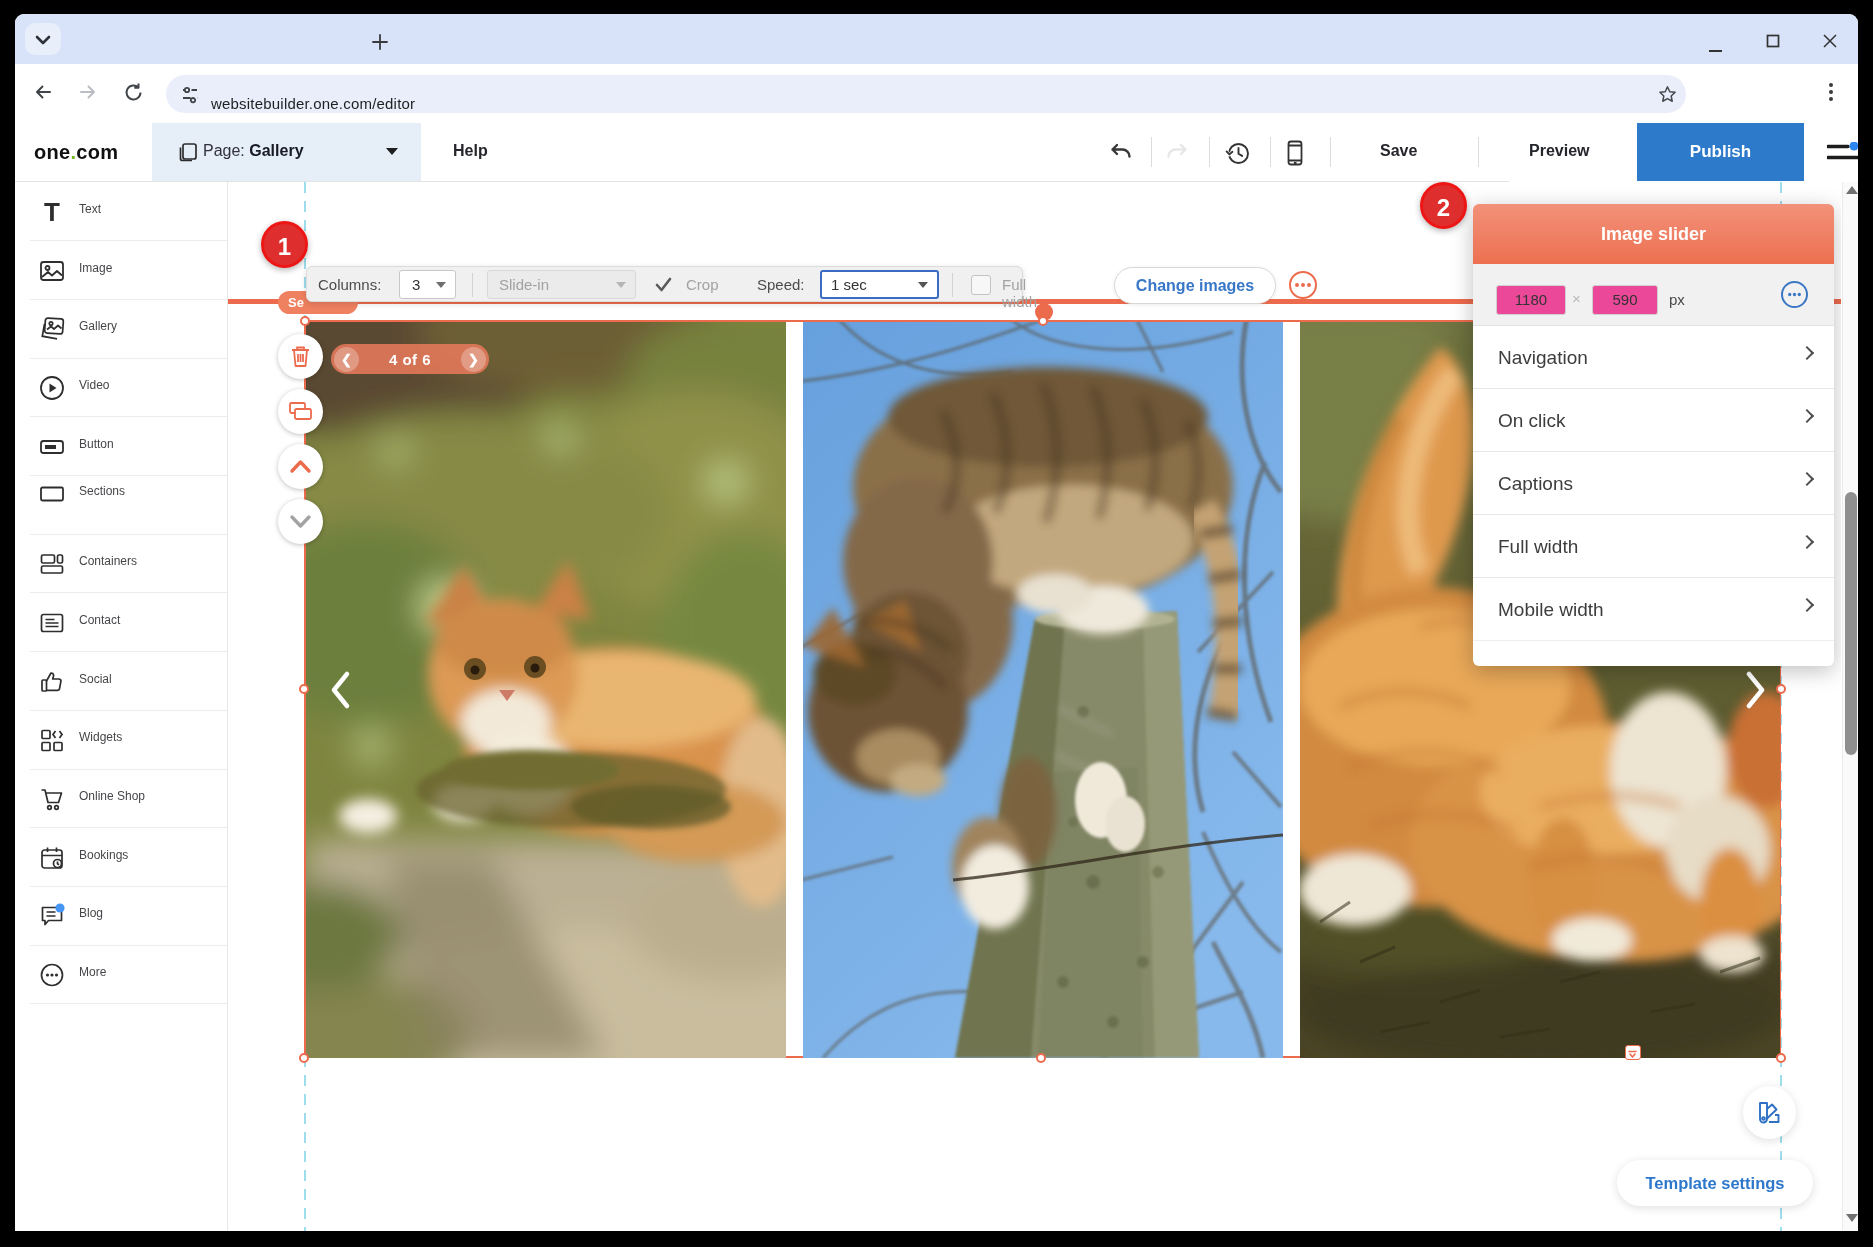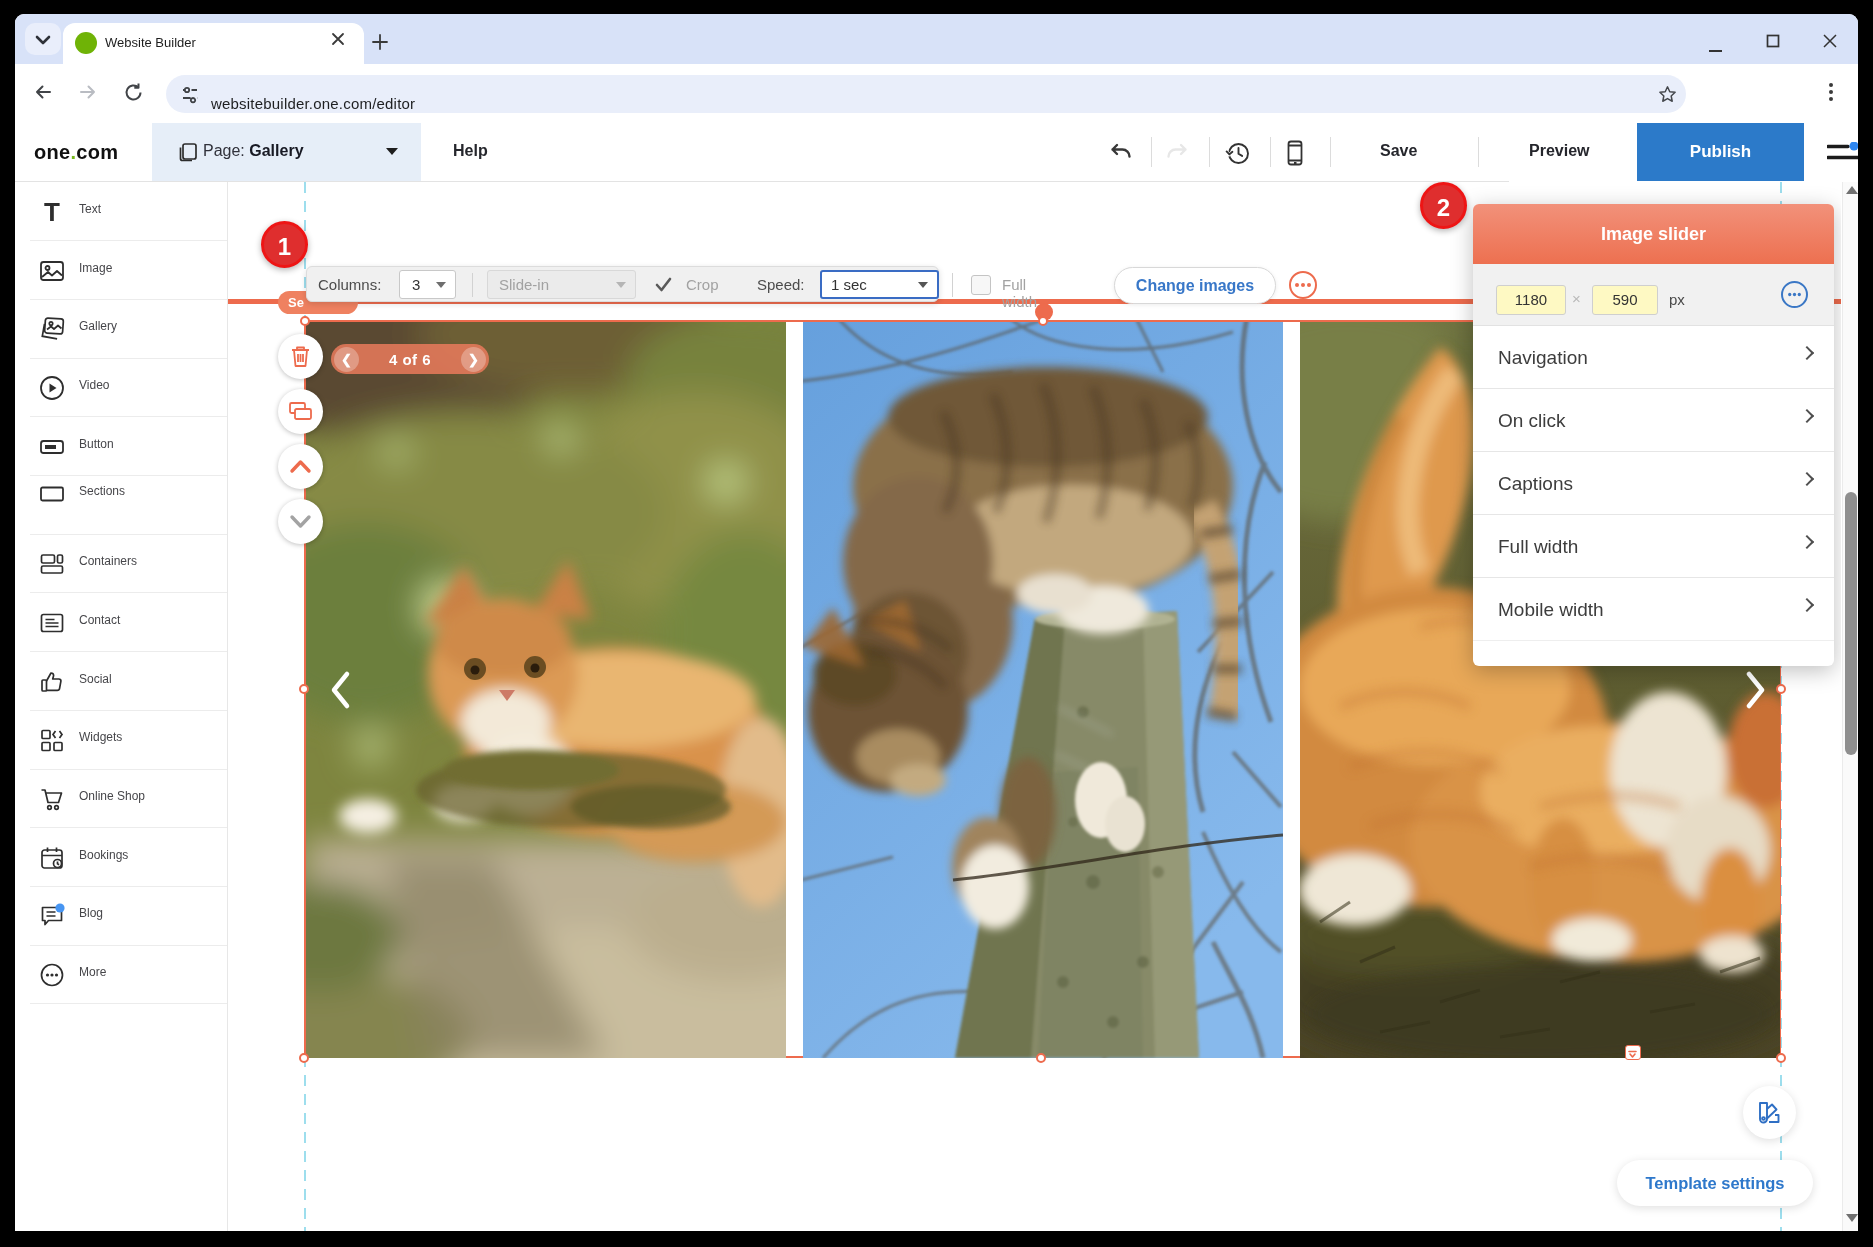--- a/index.html
+++ b/index.html
@@ -37,69 +37,60 @@
   .sitem .ic{position:absolute;left:24px;top:17px;width:26px;height:26px;}
   .sitem .tx{position:absolute;left:64px;top:20px;font-size:12px;color:#46464a;}
   .ssep{position:absolute;left:15px;width:197px;height:1px;background:#ececec;}
   
   #canvas{position:absolute;left:213px;top:168px;width:1613px;height:1049px;background:#fff;overflow:hidden;}
   
   .dashv{position:absolute;top:0px;width:2px;height:1049px;background:repeating-linear-gradient(to bottom,#8cd8ea 0 11px,transparent 11px 19px);opacity:.85;}
   #secline{position:absolute;left:0;top:117px;width:1613px;height:5px;background:#ed6b4d;}
   #sepill{position:absolute;left:50px;top:109px;width:80px;height:23px;border-radius:12px;background:#ef8160;color:#fff;font-size:13px;font-weight:bold;padding:4px 0 0 10px;}
   
-  #sbar{position:absolute;left:78px;top:84px;width:633px;height:36px;background:#f0f0f0;border:1px solid #dcdcdc;border-radius:6px;box-shadow:0 2px 6px rgba(0,0,0,.14);}
+  #sbar{position:absolute;left:78px;top:84px;width:717px;height:36px;background:#f0f0f0;border:1px solid #dcdcdc;border-radius:6px;box-shadow:0 2px 6px rgba(0,0,0,.14);}
   #sbar .t{position:absolute;top:9px;font-size:15px;color:#4c4c4c;}
   #sbar .tg{position:absolute;top:9px;font-size:15px;color:#a2a2a2;}
   .sel{position:absolute;top:3px;height:29px;background:#fff;border:1px solid #c8c8c8;border-radius:3px;font-size:15px;color:#333;}
   .sel .car{position:absolute;right:9px;top:11px;width:0;height:0;border-left:5px solid transparent;border-right:5px solid transparent;border-top:6px solid #6e6e6e;}
   .vsep{position:absolute;top:6px;width:1px;height:24px;background:#d2d2d2;}
   #chgimg{position:absolute;left:886px;top:85px;width:162px;height:37px;border-radius:19px;background:#fff;border:1px solid #d8d8d8;color:#3877c8;font-size:16px;font-weight:bold;text-align:center;line-height:35px;box-shadow:0 1px 4px rgba(0,0,0,.08);}
   #dotsbtn{position:absolute;left:1061px;top:89px;width:28px;height:28px;border-radius:50%;background:#fff;border:2px solid #ed6b4d;}
   
   #selrect{position:absolute;left:76px;top:138px;width:1477px;height:738px;border:2px solid #ed6b4d;}
   .ph{position:absolute;top:140px;width:480px;height:736px;overflow:hidden;}
   .hdl{position:absolute;width:10px;height:10px;border-radius:50%;background:#fff;border:2px solid #ed6b4d;}
   .cbtn{position:absolute;left:50px;width:45px;height:45px;border-radius:50%;background:#fff;box-shadow:0 1px 5px rgba(0,0,0,.25);}
   #pill46{position:absolute;left:103px;top:162px;width:158px;height:30px;border-radius:15px;background:rgba(234,122,92,.85);}
   #pill46 .c{position:absolute;top:2.5px;width:25px;height:25px;border-radius:50%;background:rgba(255,255,255,.28);color:#fff;text-align:center;line-height:25px;font-size:13px;font-weight:bold;}
   #pill46 .n{position:absolute;left:0;top:7px;width:158px;text-align:center;color:#fff;font-size:15px;font-weight:bold;letter-spacing:.5px;}
   
   #panel{position:absolute;left:1245px;top:22px;width:361px;height:462px;background:#fff;border-radius:6px;box-shadow:0 5px 22px rgba(0,0,0,.25);}
   #phead{position:absolute;left:0;top:0;width:361px;height:60px;border-radius:6px 6px 0 0;background:linear-gradient(#f2917a,#ed7050);color:#fff;font-size:18px;font-weight:bold;text-align:center;line-height:60px;}
   #pgray{position:absolute;left:0;top:60px;width:361px;height:62px;background:#f1f1f1;border-bottom:1px solid #e2e2e2;}
-  .pinput{position:absolute;top:21px;height:30px;background:#fef9c3;border:1px solid #cfcfcf;border-radius:3px;font-size:15px;color:#333;text-align:center;line-height:28px;}
+  .pinput{position:absolute;top:21px;height:30px;background:#ec4899;border:1px solid #cfcfcf;border-radius:3px;font-size:15px;color:#333;text-align:center;line-height:28px;}
   .prow{position:absolute;left:0;width:361px;height:63px;border-bottom:1px solid #e6e6e6;}
   .prow .t{position:absolute;left:25px;top:21px;font-size:19px;color:#3d3d3d;}
   .chev{position:absolute;right:22px;top:22px;width:10px;height:10px;border-right:2.5px solid #4f4f4f;border-bottom:2.5px solid #4f4f4f;transform:rotate(-45deg);}
   .redc{position:absolute;width:47px;height:47px;border-radius:50%;background:#df2e2e;border:3px solid #ee1515;color:#fff;font-size:24px;font-weight:bold;text-align:center;line-height:46px;box-shadow:0 2px 6px rgba(0,0,0,.3);}
   
   #palbtn{position:absolute;left:1515px;top:904px;width:53px;height:53px;border-radius:50%;background:#fff;box-shadow:0 2px 10px rgba(0,0,0,.13);}
   #tmplbtn{position:absolute;left:1389px;top:978px;width:196px;height:46px;border-radius:23px;background:#fff;box-shadow:0 2px 10px rgba(0,0,0,.13);color:#2e78cb;font-size:16.5px;font-weight:bold;text-align:center;line-height:46px;}
   
   #sbtrack{position:absolute;left:1827px;top:168px;width:16px;height:1049px;background:#fafafa;border-left:1px solid #ebebeb;}
 </style>
 </head>
 <body>
 <div id="win">
 
   <div id="tabstrip">
     <div id="tsearch">
       <svg width="36" height="32" viewBox="0 0 36 32">
           <path d="M12 14l6 6 6-6" fill="none" stroke="#2e3138" stroke-width="2.6" stroke-linecap="round" stroke-linejoin="round"></path>
         </svg>
-    </div>
-    <div id="tab">
-      <div class="fav"></div>
-      <div class="title">Website Builder</div>
-      <div class="close">
-        <svg width="14" height="14" viewBox="0 0 14 14">
-            <path d="M2 2l10 10M12 2L2 12" stroke="#3a3a3a" stroke-width="1.8" stroke-linecap="round"></path>
-          </svg>
-      </div>
     </div>
     <div id="newtab" style="left:356px;top:19px;">
       <svg width="18" height="18" viewBox="0 0 18 18">
           <path d="M9 2v14M2 9h14" stroke="#3a3a3a" stroke-width="1.8" stroke-linecap="round"></path>
         </svg>
     </div>
     <div class="wctl" style="left:1693px;top:25px;"><svg width="15" height="4" viewBox="0 0 15 4">
           <path d="M1 2h13" stroke="#333" stroke-width="1.8"></path>
         </svg></div>
     <div class="wctl" style="left:1751px;top:20px;"><svg width="14" height="14" viewBox="0 0 14 14">

